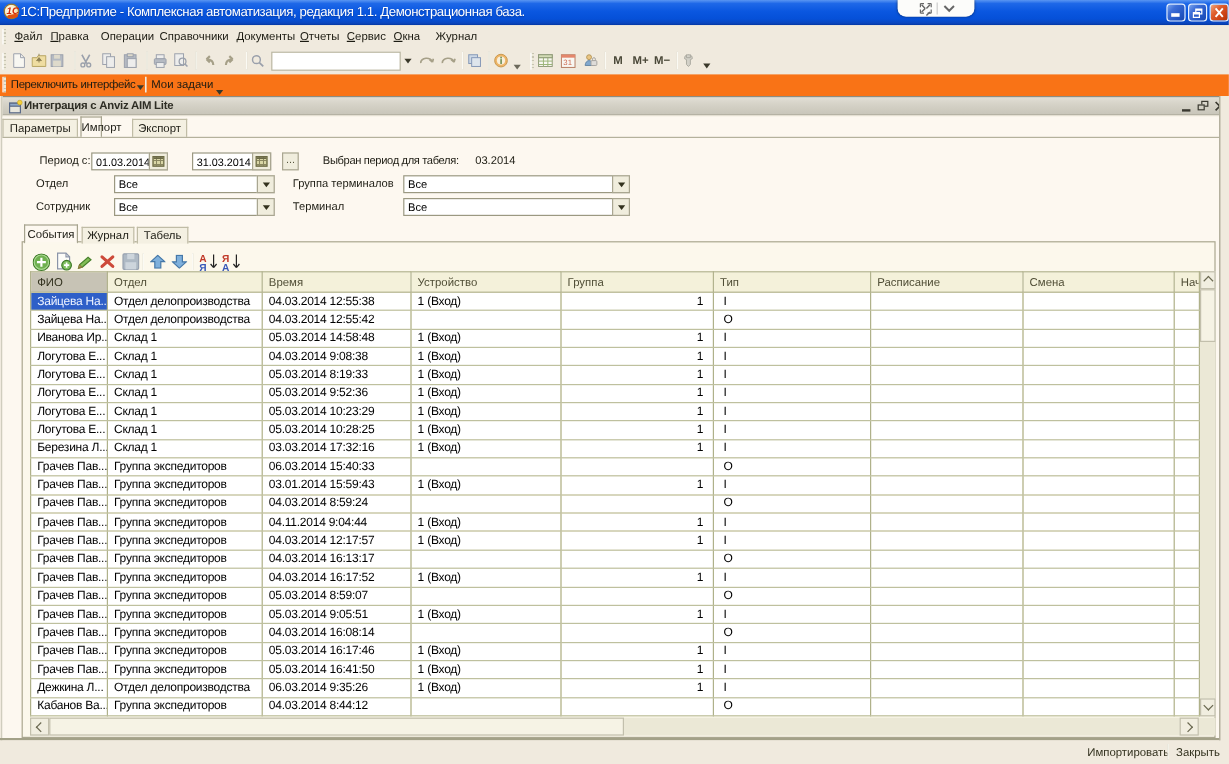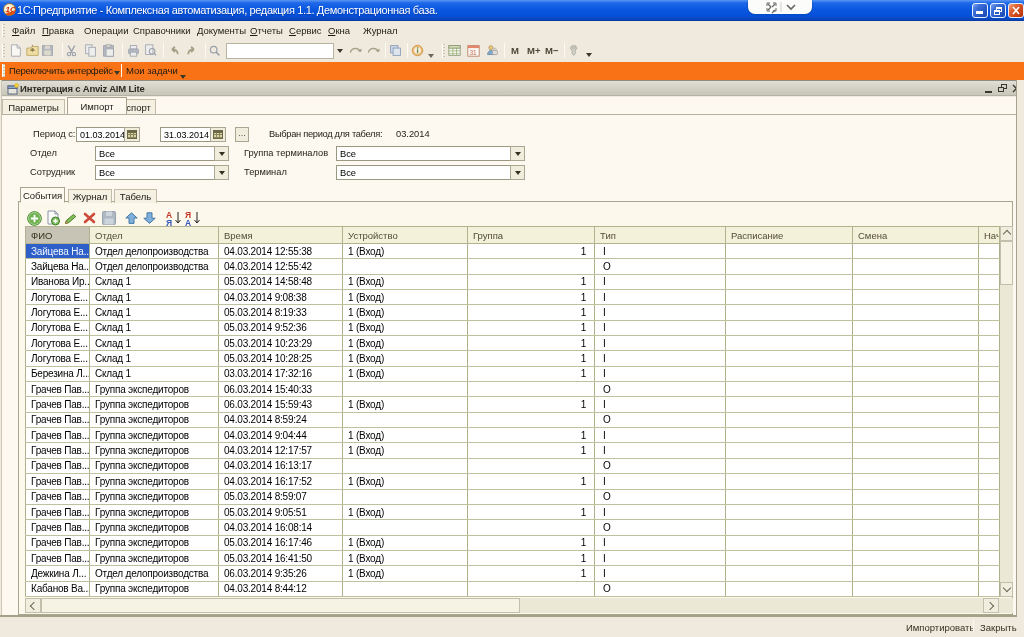--- a/index.html
+++ b/index.html
@@ -258,21 +258,21 @@
   <i style="position:absolute;left:999px;top:3px;width:6px;height:5px;border:1px solid #3A3930;"></i>
   <i style="position:absolute;left:996px;top:6px;width:6px;height:5px;border:1px solid #3A3930;background:#D2CFC4;"></i>
   <svg style="position:absolute;left:1010px;top:3px;" width="9" height="9">
       <path d="M1 1l7 7M8 1L1 8" stroke="#3A3930" stroke-width="1.4"></path>
     </svg>
 </div>
 <div id="lframe"></div>
 <div id="content">
 
   <div class="tab" style="left:0px;top:2px;width:63px;height:15px;line-height:15px;">Параметры</div>
-  <div class="tab on" style="left:65px;top:0px;width:60px;height:17px;line-height:17px;">Импорт</div>
+  <div class="tab on" style="left:65px;top:0px;width:18px;height:17px;line-height:17px;">Импорт</div>
   <div class="tab" style="left:108px;top:2px;width:46px;height:15px;line-height:15px;">Экспорт</div>
   <div id="tabline1"></div>
 </div>
 
 <div class="lbl" style="left:33px;top:129px;">Период с:</div>
 <div class="fld" style="left:76px;top:127px;width:64px;font-size:9px;">01.03.2014</div>
 <div class="fbtn" style="left:124px;top:127px;width:16px;">
     <span class="cal"></span>
   </div>
 <div class="lbl" style="left:144px;top:129px;padding-left:41px;">по:</div>
@@ -483,21 +483,21 @@
         <td></td>
         <td class="r"></td>
         <td class="t">O</td>
         <td></td>
         <td></td>
         <td></td>
       </tr>
 <tr>
         <td>Грачев Пав...</td>
         <td>Группа экспедиторов</td>
-        <td>06.03.2014 15:59:43</td>
+        <td>03.01.2014 15:59:43</td>
         <td>1 (Вход)</td>
         <td class="r">1</td>
         <td class="t">I</td>
         <td></td>
         <td></td>
         <td></td>
       </tr>
 <tr>
         <td>Грачев Пав...</td>
         <td>Группа экспедиторов</td>
@@ -505,21 +505,21 @@
         <td></td>
         <td class="r"></td>
         <td class="t">O</td>
         <td></td>
         <td></td>
         <td></td>
       </tr>
 <tr>
         <td>Грачев Пав...</td>
         <td>Группа экспедиторов</td>
-        <td>04.03.2014 9:04:44</td>
+        <td>04.11.2014 9:04:44</td>
         <td>1 (Вход)</td>
         <td class="r">1</td>
         <td class="t">I</td>
         <td></td>
         <td></td>
         <td></td>
       </tr>
 <tr>
         <td>Грачев Пав...</td>
         <td>Группа экспедиторов</td>

